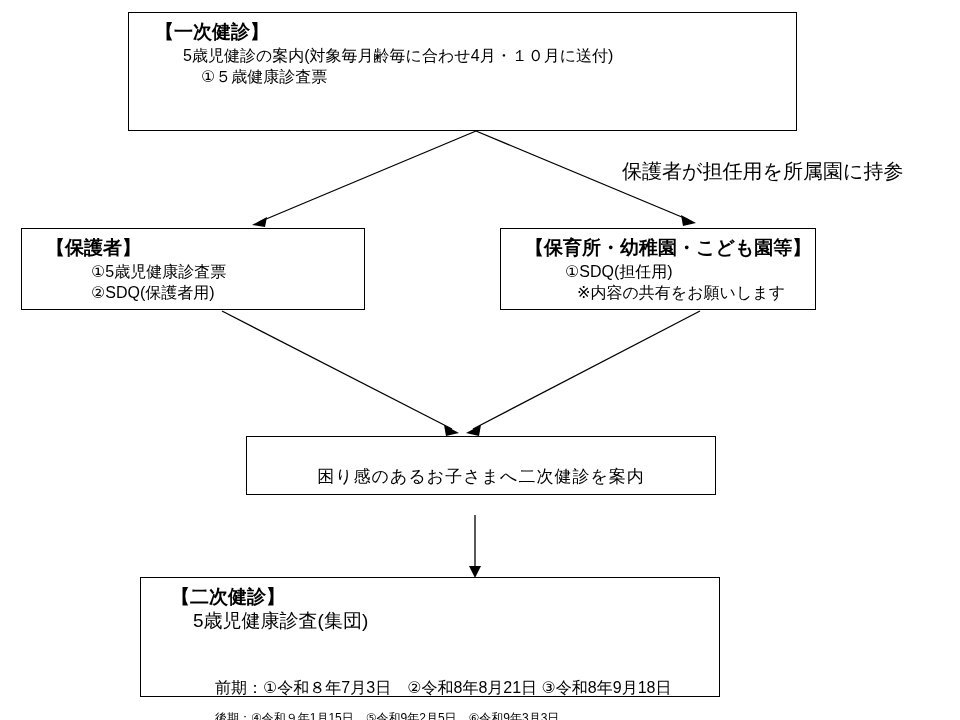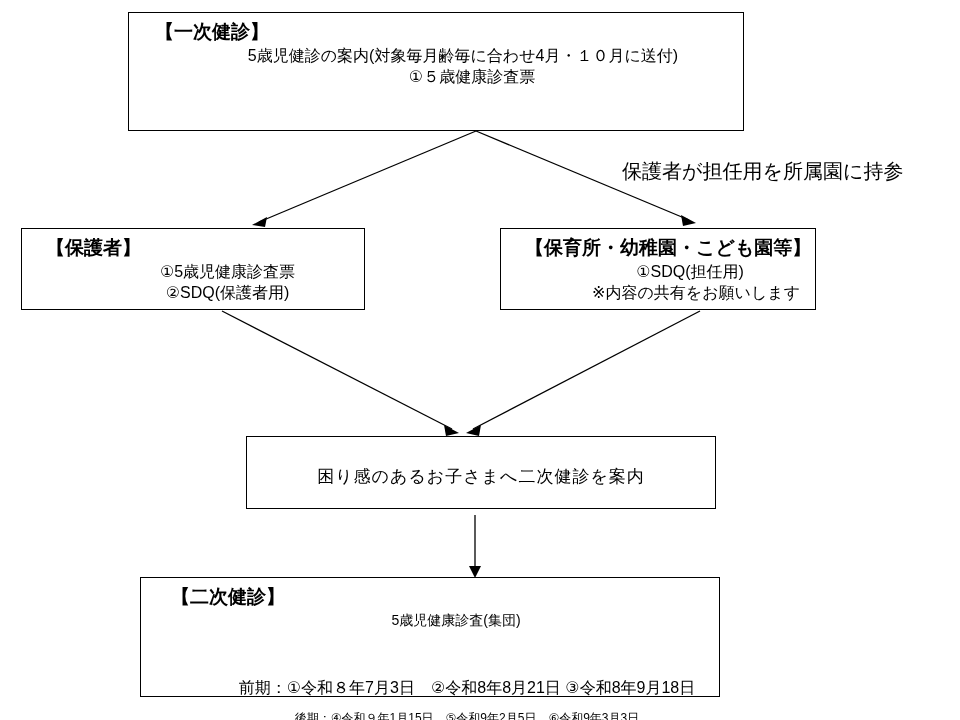--- a/index.html
+++ b/index.html
@@ -25,30 +25,29 @@
   .box-title {
     font-weight: bold;
     font-size: 19px;
     line-height: 26px;
     white-space: nowrap;
   }
   .box-line {
     font-size: 16px;
     line-height: 21px;
     white-space: nowrap;
-    text-align: center;
   }
   .pad {
     padding: 6px 0 0 14px;
   }
   
   #box-primary {
     left: 128px;
     top: 12px;
-    width: 616px;
+    width: 669px;
     height: 119px;
   }
   #box-primary .box-title { padding-left: 12px; }
   #box-primary .l1 { padding-left: 40px; }
   #box-primary .l2 { padding-left: 58px; }
   #box-primary .l3 { padding-left: 58px; }
 
   
   #box-guardian {
     left: 21px;
@@ -69,38 +68,38 @@
   }
   #box-nursery .box-title { padding-left: 10px; }
   #box-nursery .l1 { padding-left: 50px; }
   #box-nursery .l2 { padding-left: 62px; }
 
   
   #box-referral {
     left: 246px;
     top: 436px;
     width: 470px;
-    height: 73px;
+    height: 59px;
   }
   #box-referral .center-line {
     font-size: 17px;
     text-align: center;
     line-height: 79px;
     letter-spacing: 1px;
   }
 
   
   #box-secondary {
     left: 140px;
     top: 577px;
     width: 580px;
     height: 120px;
   }
   #box-secondary .box-title { padding-left: 16px; }
-  #box-secondary .l1 { padding-left: 38px; font-size: 14px; }
+  #box-secondary .l1 { padding-left: 38px; font-size: 19px; }
   #box-secondary .l2 { padding-left: 60px; font-size: 16px; line-height: 30px; margin-top: 42px; }
   #box-secondary .l3 { padding-left: 60px; font-size: 12px; line-height: 30px; }
 
   #note-carry {
     position: absolute;
     left: 622px;
     top: 158px;
     font-size: 20px;
     white-space: nowrap;
   }

